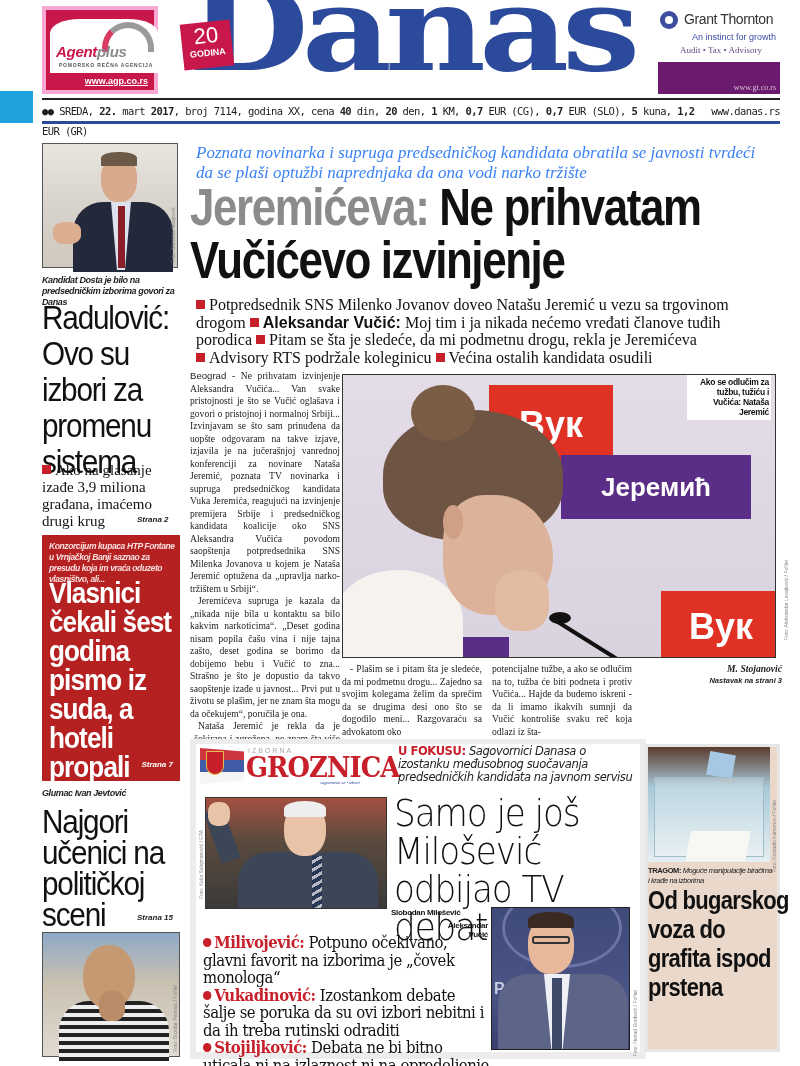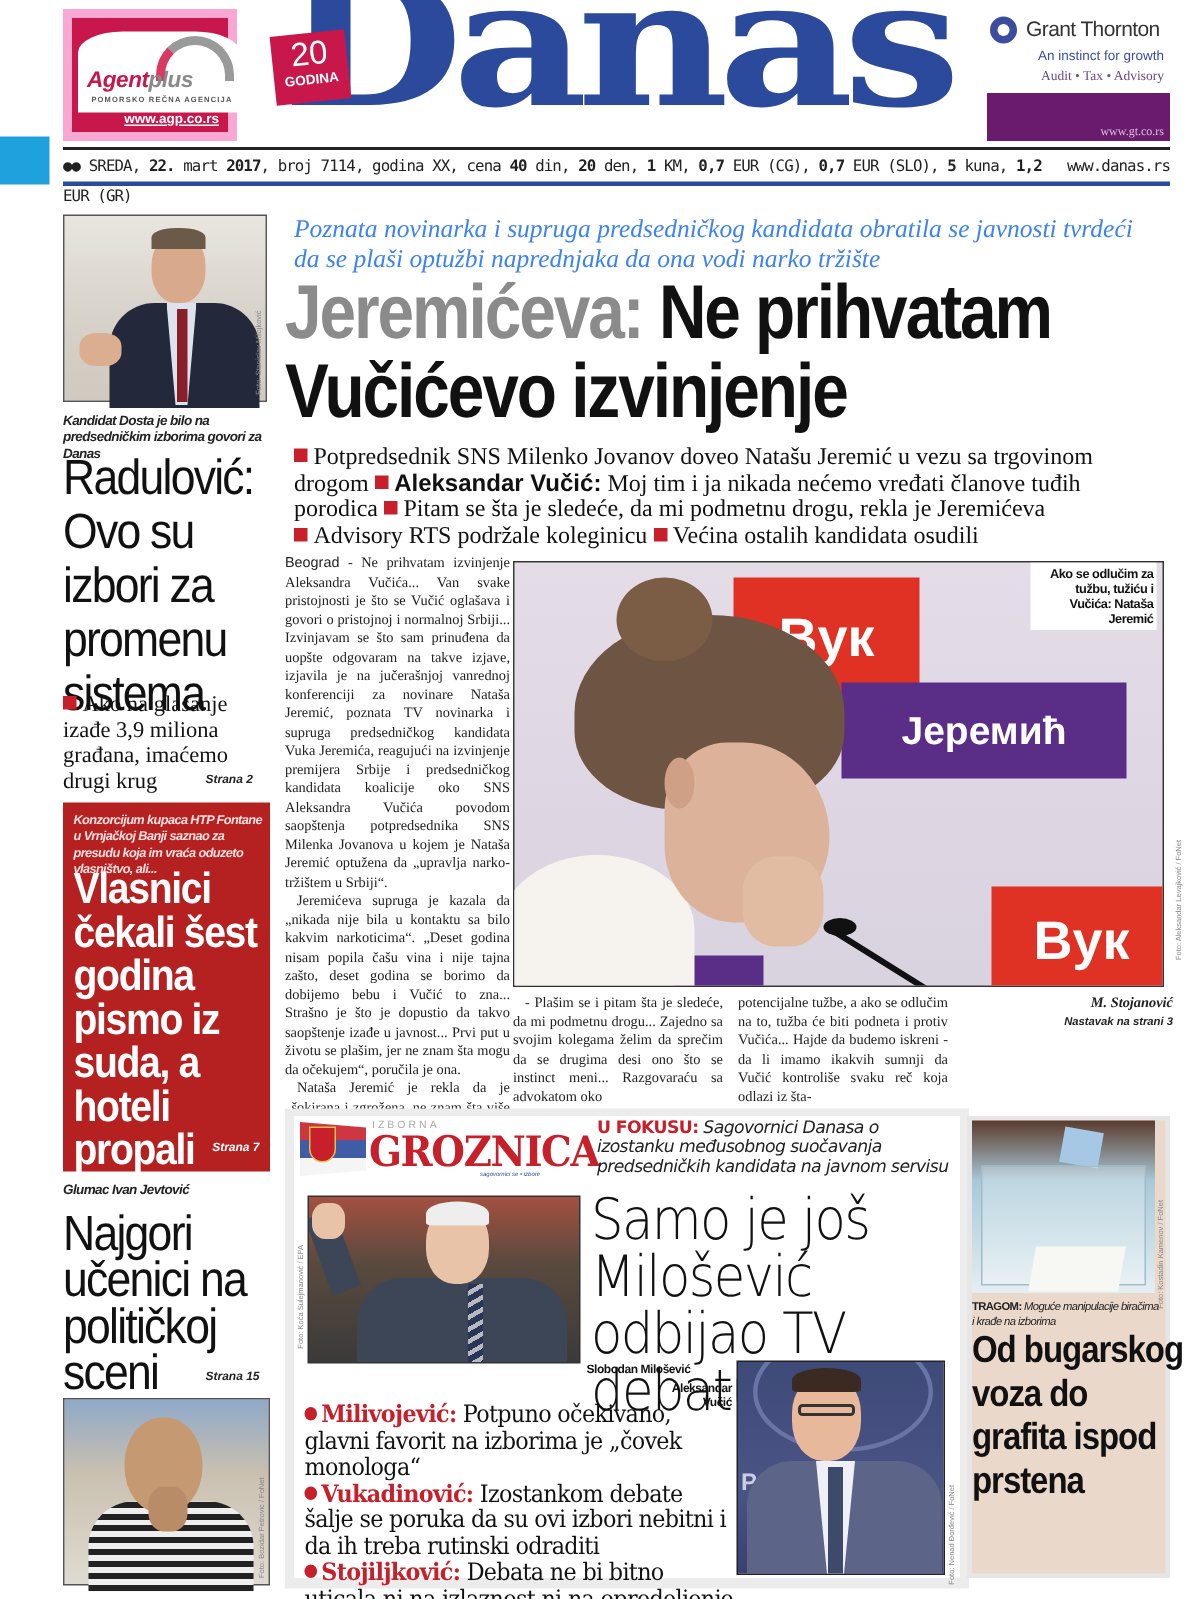--- a/index.html
+++ b/index.html
@@ -1,40 +1,40 @@
 <!DOCTYPE html>
 <html><head>
 <meta charset="utf-8">
 <style>
   * { box-sizing: border-box; margin: 0; padding: 0; }
   html, body { width: 800px; height: 1066px; background: #fff; overflow: hidden; }
   body { position: relative; font-family: "Liberation Serif", serif; color: #111; }
   .abs { position: absolute; }
 
   
-  .ad-left { left: 42px; top: 6px; width: 116px; height: 88px; background: #c8174a; border: 6px solid #f9a8d4; }
+  .ad-left { left: 42px; top: 6px; width: 116px; height: 88px; background: #c8174a; border: 4px solid #f9a8d4; }
   .ad-left .inner { position: absolute; left: 4px; top: 9px; width: 108px; height: 54px; background: #fff; border-radius: 30px 30px 0 0 / 14px 14px 0 0; }
   .ad-left .arc { position: absolute; left: 52px; top: 3px; width: 52px; height: 30px; border: 6px solid #9a9a9a; border-bottom: none; border-left-color: #d83a62; border-radius: 40px 40px 0 0; }
   .ad-left .brand { position: absolute; left: 6px; top: 24px; font: italic bold 15px "Liberation Sans", sans-serif; color: #c8174a; letter-spacing: -0.3px; }
   .ad-left .brand span { color: #8a8a8a; font-weight: bold; }
   .ad-left .sub { position: absolute; left: 4px; top: 43px; width: 104px; text-align: center; font: bold 5px "Liberation Sans", sans-serif; color: #555; letter-spacing: 0.8px; }
   .ad-left .url { position: absolute; right: 6px; bottom: 4px; font: bold 9px "Liberation Sans", sans-serif; color: #fff; text-decoration: underline; }
 
   .logo-wrap { left: 180px; top: 0px; width: 470px; height: 96px; }
   .logo-text { position: absolute; left: 8px; top: -30px; font: 900 118px "DejaVu Serif", serif; color: #2c4a9c; letter-spacing: -6px; transform: scaleX(1.18); transform-origin: left top; line-height: 1; }
   .badge20 { position: absolute; left: 2px; top: 22px; width: 50px; height: 46px; background: #c8174a; transform: rotate(-6deg); color: #fff; text-align: center; }
   .badge20 .n { font: 22px "Liberation Sans", sans-serif; line-height: 24px; display: block; margin-top: 2px; }
   .badge20 .g { font: bold 9px "Liberation Sans", sans-serif; display: block; line-height: 10px; }
 
   .ad-right { left: 658px; top: 6px; width: 122px; height: 88px; }
   .gt-logo { position: absolute; left: 2px; top: 5px; width: 18px; height: 18px; border-radius: 50%; background: #3c4da0; }
   .gt-logo::after { content: ""; position: absolute; left: 5px; top: 5px; width: 8px; height: 8px; border-radius: 50%; background: #fff; }
   .gt-name { position: absolute; left: 26px; top: 5px; font: 14px "Liberation Sans", sans-serif; color: #333; letter-spacing: -0.4px; }
   .gt-tag { position: absolute; right: 4px; top: 26px; font: 9px "Liberation Sans", sans-serif; color: #3c4da0; }
-  .gt-serv { position: absolute; right: 4px; top: 39px; font: 9px "Liberation Serif", serif; color: #6a4a86; }
+  .gt-serv { position: absolute; right: 18px; top: 39px; font: 9px "Liberation Serif", serif; color: #6a4a86; }
   .gt-bar { position: absolute; left: 0; top: 56px; width: 122px; height: 32px; background: #6b1b6e; }
   .gt-url { position: absolute; right: 4px; bottom: 2px; font: 8px "Liberation Serif", serif; color: #d8c4dc; }
 
   .blue-tab { left: 0; top: 91px; width: 33px; height: 32px; background: #1ea1dc; }
   .dateline-top { left: 42px; top: 98px; width: 738px; height: 2px; background: #222; }
   .dateline { left: 42px; top: 101px; width: 738px; height: 20px; font: 10.5px "DejaVu Sans Mono", monospace; color: #222; line-height: 20px; letter-spacing: -0.6px; display: flex; justify-content: space-between; }
   .dateline b { font-weight: bold; }
   .dateline-bot { left: 42px; top: 121px; width: 738px; height: 3px; background: #2c4a9c; }
   .credit { position: absolute; font: 5px "Liberation Sans", sans-serif; color: #888; writing-mode: vertical-rl; transform: rotate(180deg); white-space: nowrap; }
 
@@ -242,21 +242,21 @@
   <div class="face"></div>
   <div class="ear"></div>
   <div class="fist"></div>
   <div class="mic"></div>
   <div class="mic-head"></div>
   <div class="caption-box" style="width:84px;">Ako se odlučim za tužbu, tužiću i Vučića: Nataša Jeremić</div>
 </div>
 <div class="credit" style="left:783px;top:560px;">Foto: Aleksandar Levajković / FoNet</div>
 
 <div class="abs lead-cols">
-  <div style="text-indent:8px;">- Plašim se i pitam šta je sledeće, da mi podmetnu drogu... Zajedno sa svojim kolegama želim da sprečim da se drugima desi ono što se instinct meni... Razgovaraću sa advokatom oko</div>
+  <div style="text-indent:8px;">- Plašim se i pitam šta je sledeće, da mi podmetnu drogu... Zajedno sa svojim kolegama želim da sprečim da se drugima desi ono što se dogodilo meni... Razgovaraću sa advokatom oko</div>
   <div>potencijalne tužbe, a ako se odlučim na to, tužba će biti podneta i protiv Vučića... Hajde da budemo iskreni - da li imamo ikakvih sumnji da Vučić kontroliše svaku reč koja odlazi iz šta-</div>
   <div>
     <div class="byline">M. Stojanović</div>
     <div class="nastavak">Nastavak na strani 3</div>
   </div>
 </div>
 
 <div class="abs bottom-box"></div>
 <div class="abs bottom-inner"></div>
 

